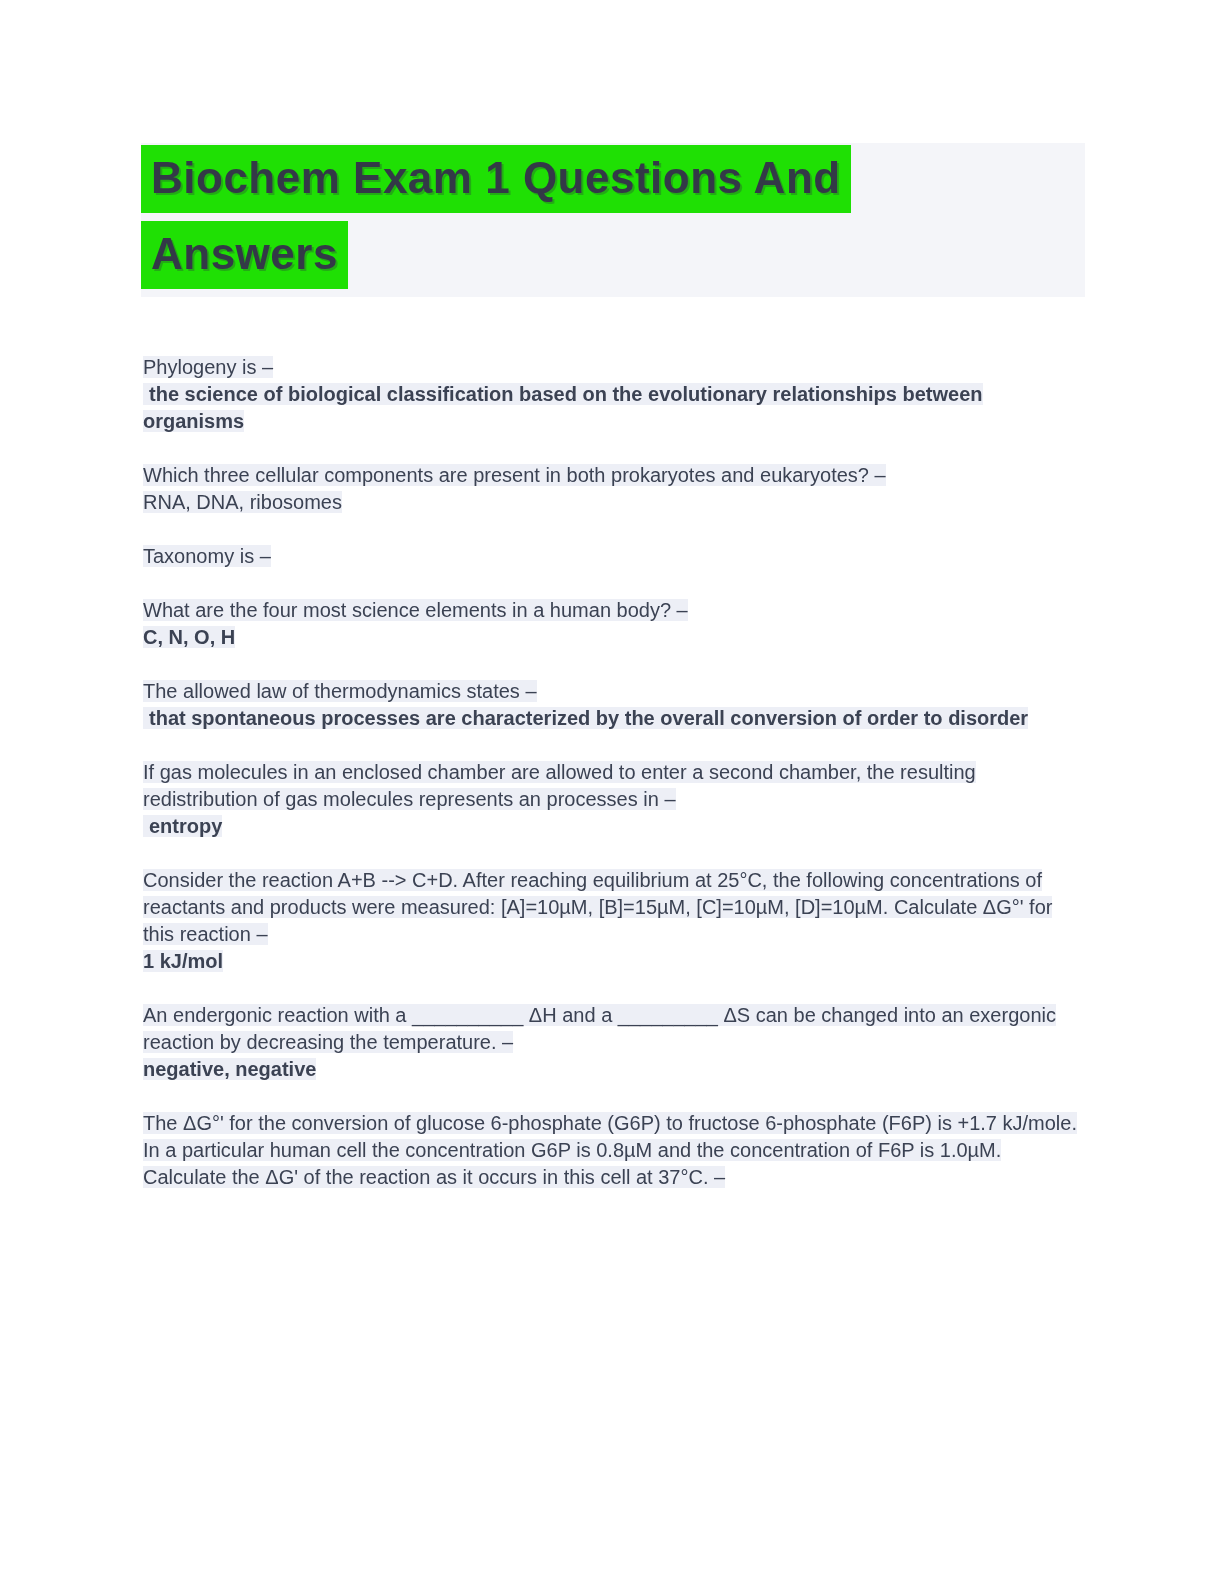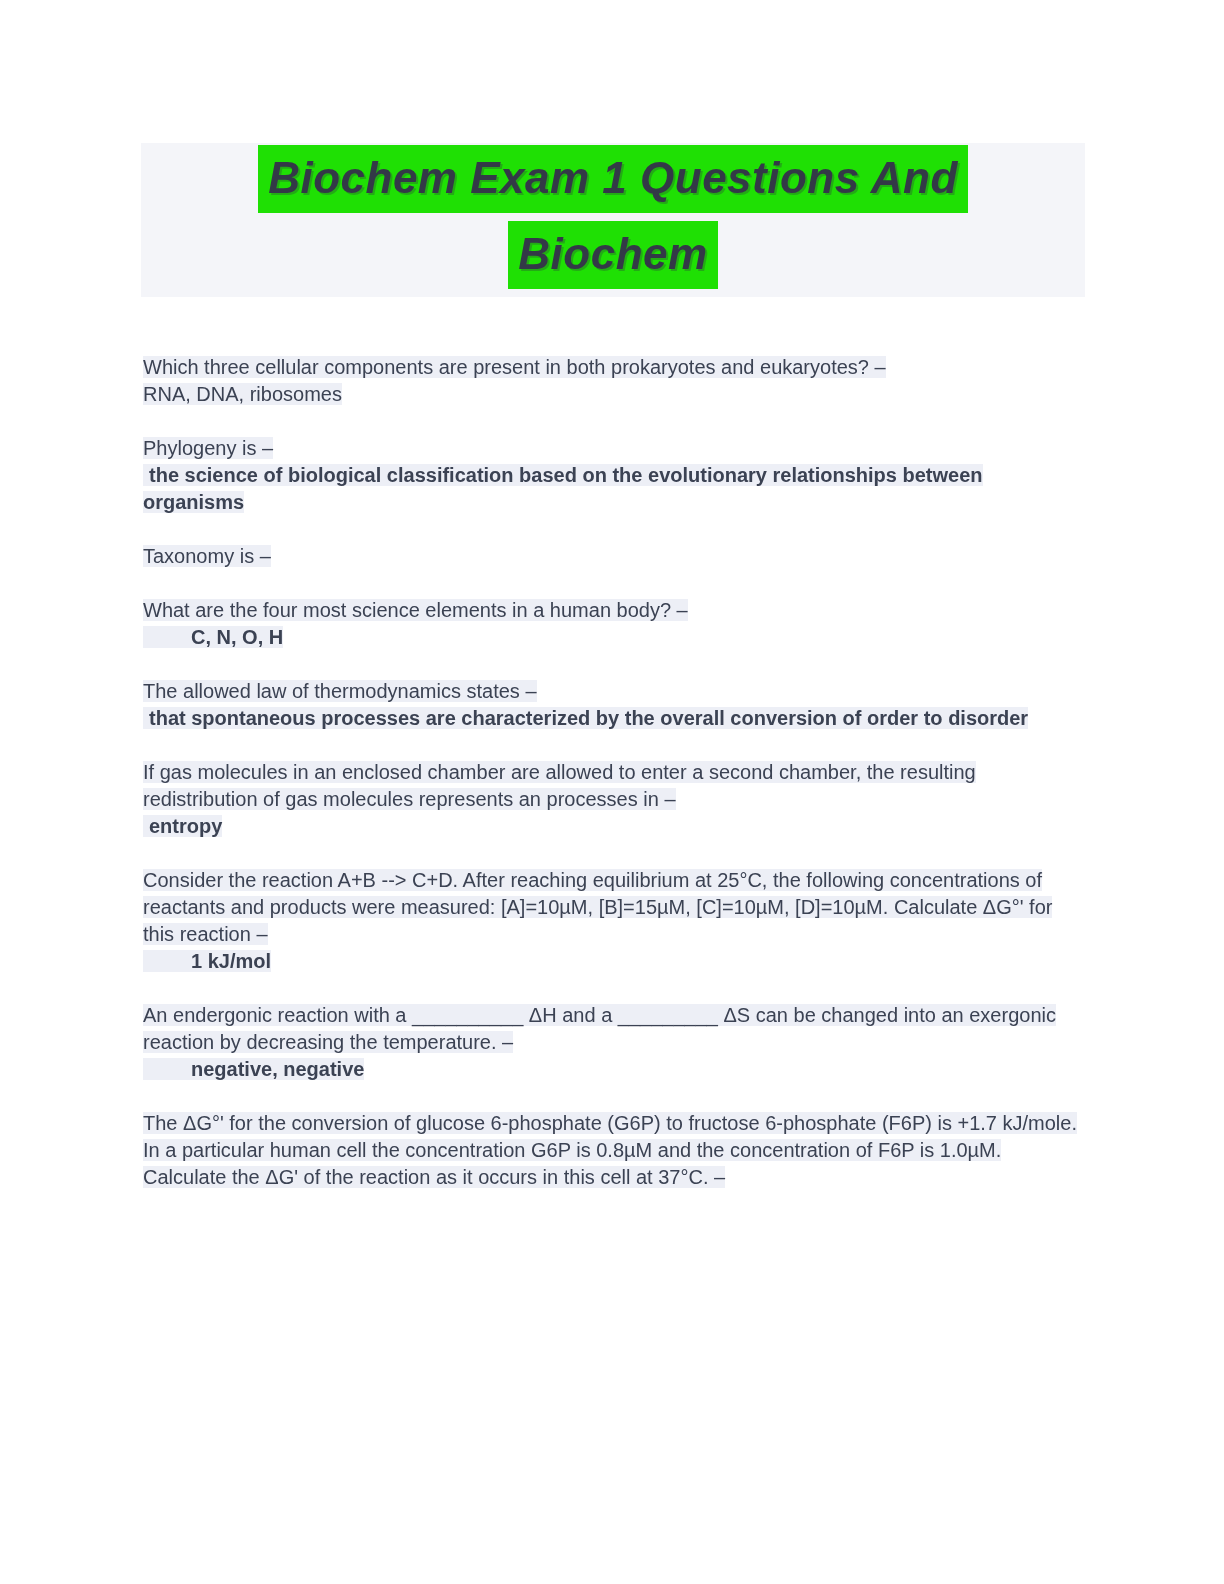--- a/index.html
+++ b/index.html
@@ -14,23 +14,21 @@
     width:1224px;height:1584px;background:#ffffff;
     font-family:"Liberation Sans",sans-serif;
     overflow:hidden;
   }
   .title-band{
     box-sizing:border-box;
     margin:143px 0 0 141px;
     width:944px;
     min-height:136px;
     background:var(--band);
-    text-align:center;
     padding-top:2px;
-    font-style:italic;
   }
   .title-line{line-height:66px;white-space:nowrap;}
   .hl-green{
     display:inline-block;
     background:var(--green);
     color:var(--title);
     font-weight:800;
     font-size:44px;
     line-height:64px;
     padding:1px 10px 3px 10px;
@@ -41,40 +39,40 @@
     margin:57px 0 0 143px;
     width:940px;
   }
   p.qa{
     margin:0 0 27px 0;
     font-size:20px;
     line-height:27px;
     color:var(--text);
   }
   .hl{background:var(--hl);}
-  .ans.bold{font-weight:bold;padding-left:48px;}
+  .ans.bold{font-weight:bold;}
   .ans.indent{padding-left:6px;}
 </style>
 </head>
 <body>
 
 <div class="page">
 
   <header class="title-band">
     <div class="title-line">
       <span class="hl-green">Biochem Exam 1 Questions And</span>
     </div>
     <div class="title-line">
-      <span class="hl-green">Biochem</span>
+      <span class="hl-green">Answers</span>
     </div>
   </header>
 
   <main class="content" id="qa-list">
+      <p class="qa"><span class="hl">Phylogeny is –</span><br><span class="hl ans bold indent"> the science of biological classification based on the evolutionary relationships between organisms</span></p>
       <p class="qa"><span class="hl">Which three cellular components are present in both prokaryotes and eukaryotes? –</span><br><span class="hl ans">RNA, DNA, ribosomes</span></p>
-      <p class="qa"><span class="hl">Phylogeny is –</span><br><span class="hl ans bold indent"> the science of biological classification based on the evolutionary relationships between organisms</span></p>
       <p class="qa"><span class="hl">Taxonomy is –</span><br></p>
       <p class="qa"><span class="hl">What are the four most science elements in a human body? –</span><br><span class="hl ans bold">C, N, O, H</span></p>
       <p class="qa"><span class="hl">The allowed law of thermodynamics states –</span><br><span class="hl ans bold indent"> that spontaneous processes are characterized by the overall conversion of order to disorder</span></p>
       <p class="qa"><span class="hl">If gas molecules in an enclosed chamber are allowed to enter a second chamber, the resulting redistribution of gas molecules represents an processes in –</span><br><span class="hl ans bold indent"> entropy</span></p>
       <p class="qa"><span class="hl">Consider the reaction A+B --&gt; C+D. After reaching equilibrium at 25°C, the following concentrations of reactants and products were measured: [A]=10µM, [B]=15µM, [C]=10µM, [D]=10µM. Calculate ΔG°' for this reaction –</span><br><span class="hl ans bold">1 kJ/mol</span></p>
       <p class="qa"><span class="hl">An endergonic reaction with a __________ ΔH and a _________ ΔS can be changed into an exergonic reaction by decreasing the temperature. –</span><br><span class="hl ans bold">negative, negative</span></p>
       <p class="qa"><span class="hl">The ΔG°' for the conversion of glucose 6-phosphate (G6P) to fructose 6-phosphate (F6P) is +1.7 kJ/mole. In a particular human cell the concentration G6P is 0.8µM and the concentration of F6P is 1.0µM. Calculate the ΔG' of the reaction as it occurs in this cell at 37°C. –</span></p>
     </main>
 
 </div>

